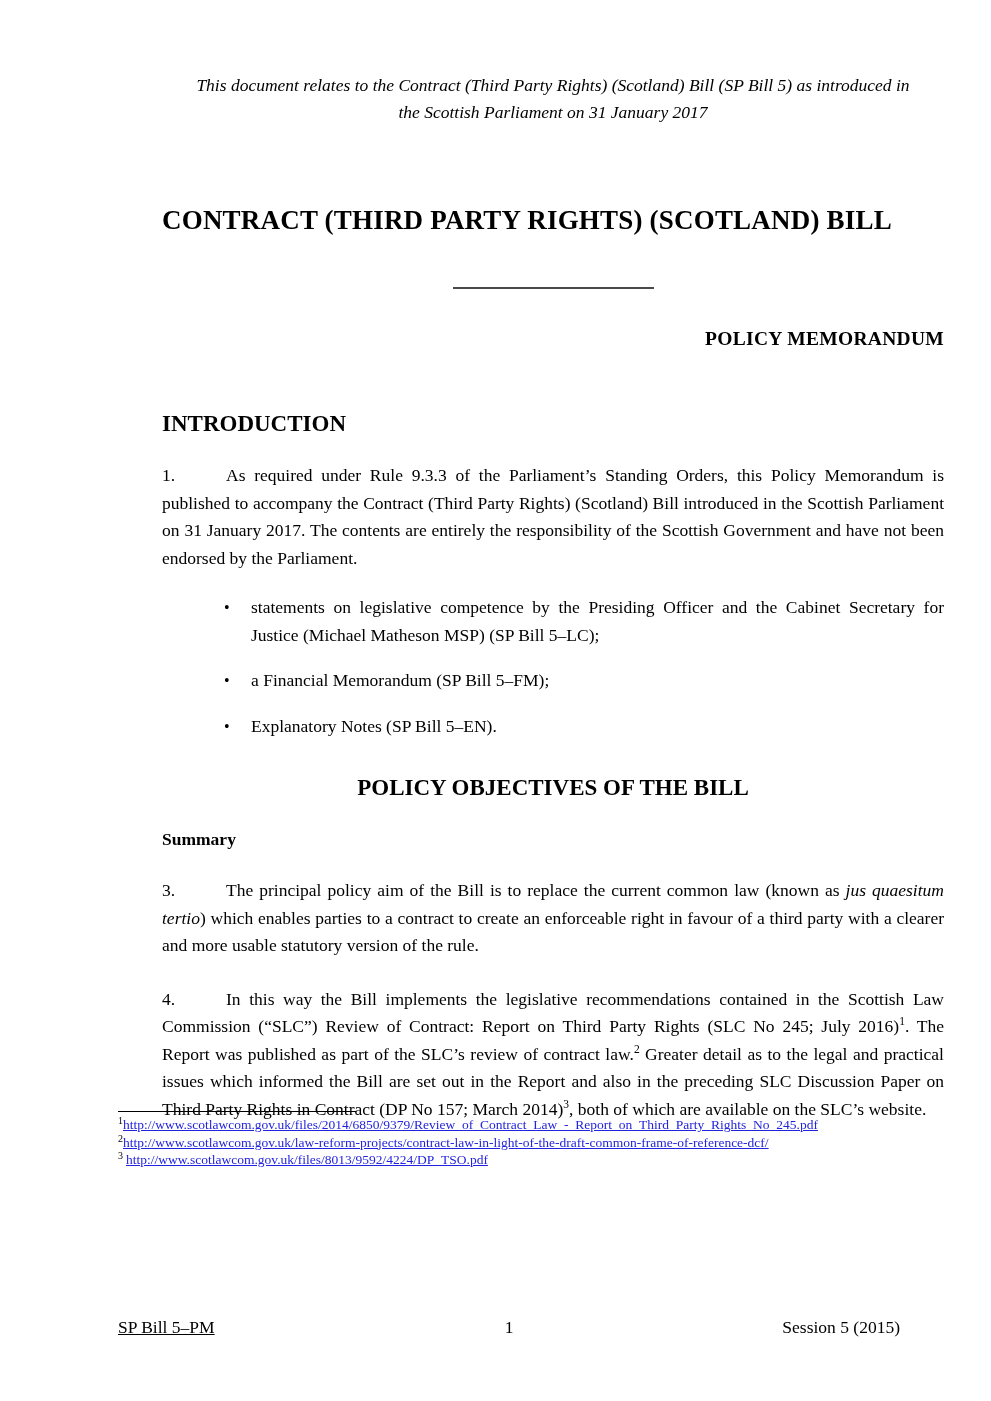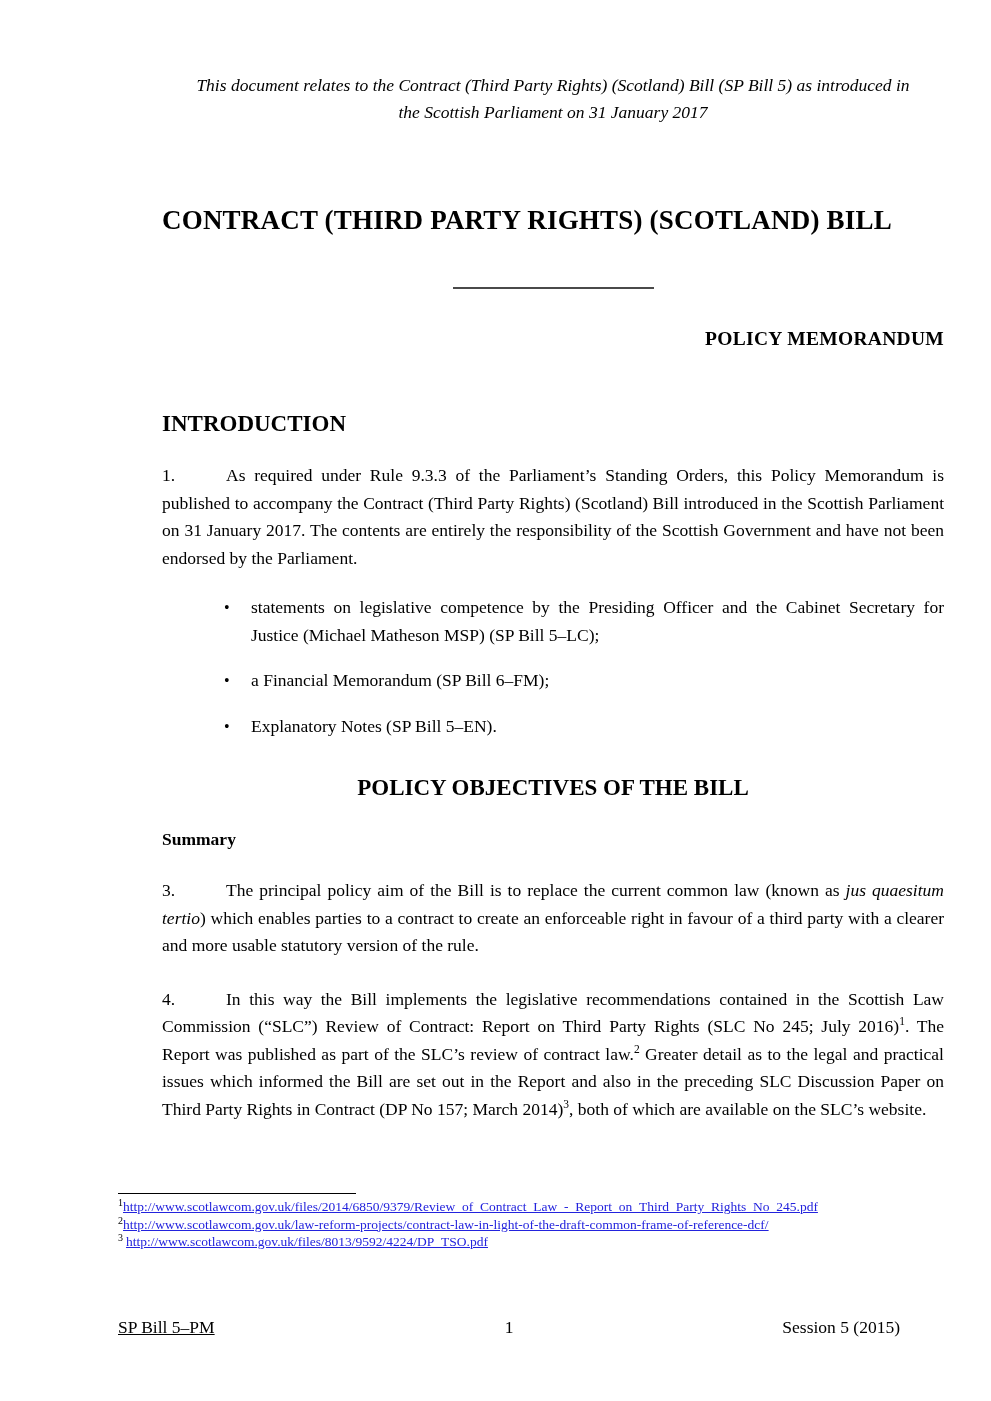--- a/index.html
+++ b/index.html
@@ -118,21 +118,21 @@
   sup.fn {
     font-size: 11.5px;
     vertical-align: super;
     line-height: 0;
   }
 
   
   .footnotes {
     position: absolute;
     left: 118px;
-    top: 1193px;
+    top: 1111px;
     width: 790px;
   }
   .fn-rule {
     width: 238px;
     height: 0;
     border: none;
     border-top: 1.4px solid #000;
     margin: 0 0 4px 0;
   }
   .fn-item {
@@ -188,21 +188,21 @@
 
     <div class="section-heading">INTRODUCTION</div>
 
     <p class="para">
       <span class="pnum">1.</span><span>As required under Rule 9.3.3 of the Parliament’s Standing Orders, this Policy Memorandum is published to accompany the Contract (Third Party Rights) (Scotland) Bill introduced in the Scottish Parliament on 31 January 2017. The contents are entirely the responsibility of the Scottish Government and have not been endorsed by the Parliament.</span>
     </p>
 
 
     <ul class="bullets">
       <li>statements on legislative competence by the Presiding Officer and the Cabinet Secretary for Justice (Michael Matheson MSP) (SP Bill 5–LC);</li>
-      <li>a Financial Memorandum (SP Bill 6–FM);</li>
+      <li>a Financial Memorandum (SP Bill 5–FM);</li>
       <li>Explanatory Notes (SP Bill 5–EN).</li>
     </ul>
 
     <div class="section-heading tight">POLICY OBJECTIVES OF THE BILL</div>
 
     <div class="sub-heading">Summary</div>
 
     <p class="para">
       <span class="pnum">3.</span><span>The principal policy aim of the Bill is to replace the current common law (known as </span><em>jus quaesitum tertio</em><span>) which enables parties to a contract to create an enforceable right in favour of a third party with a clearer and more usable statutory version of the rule.</span>
     </p>

